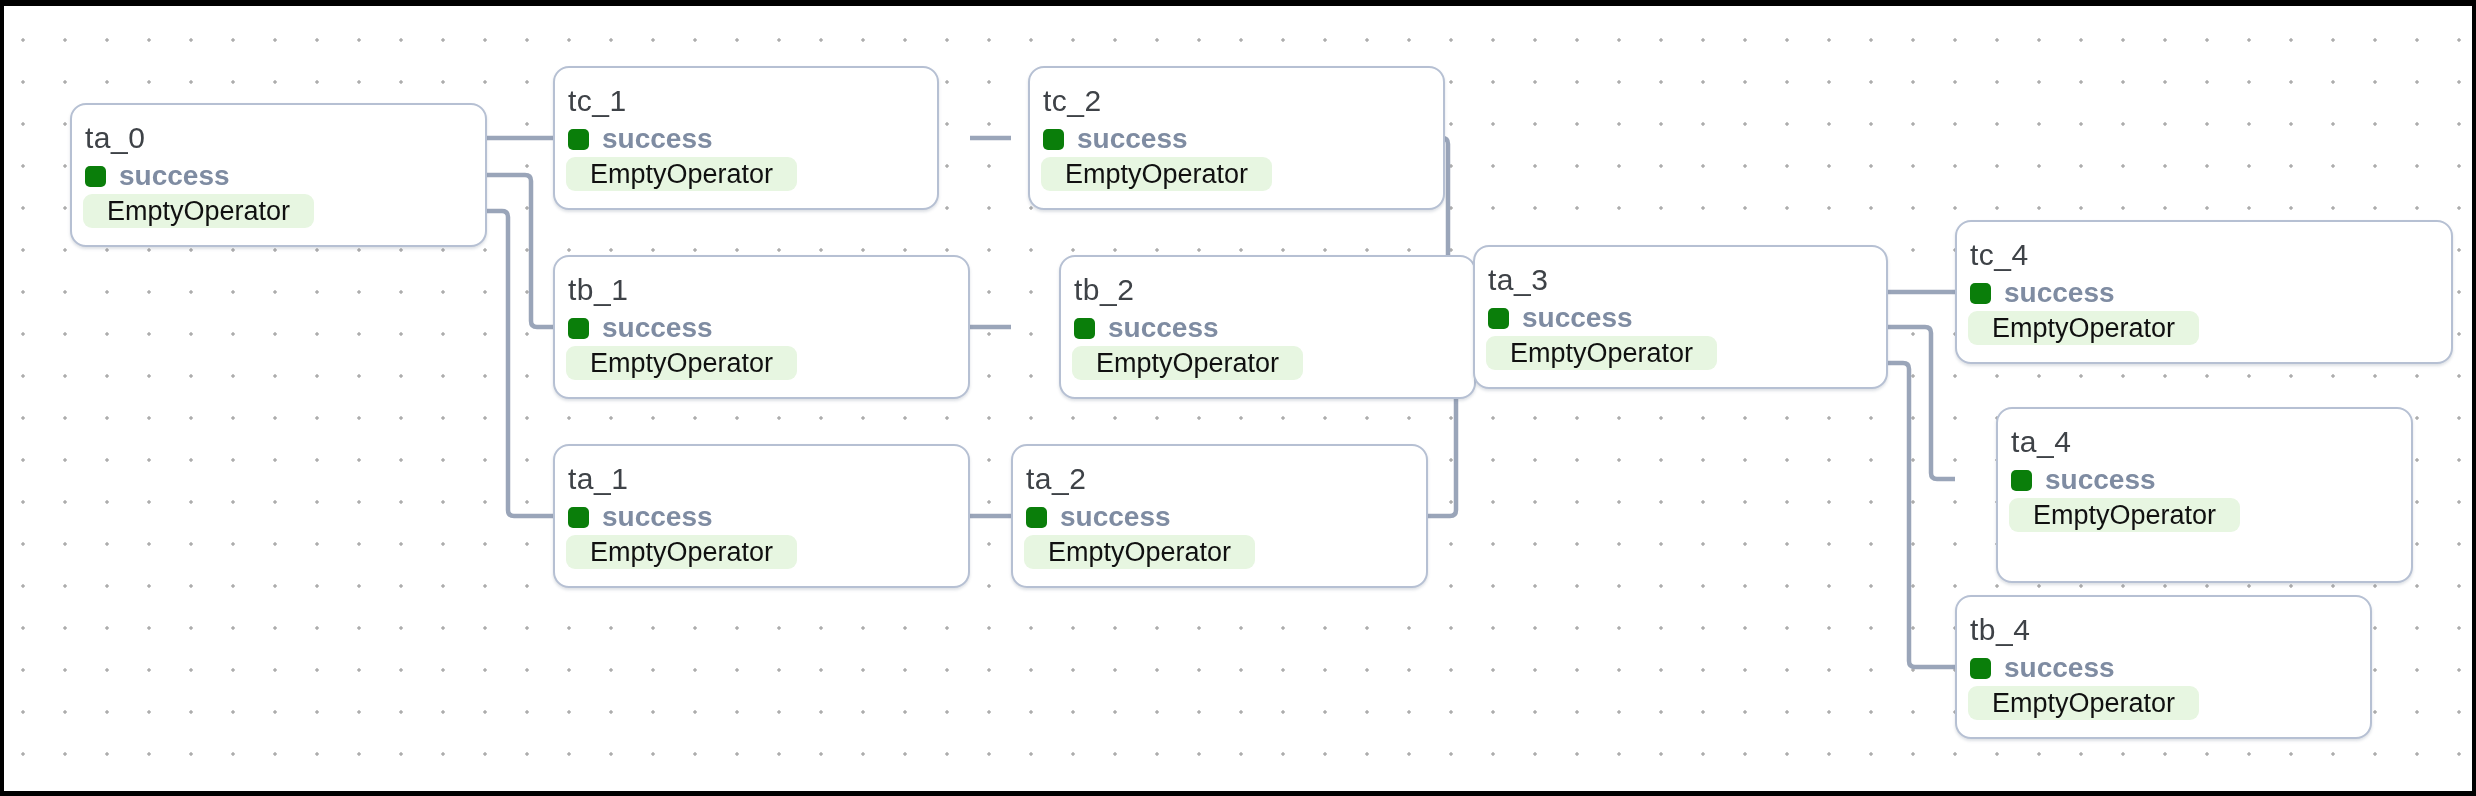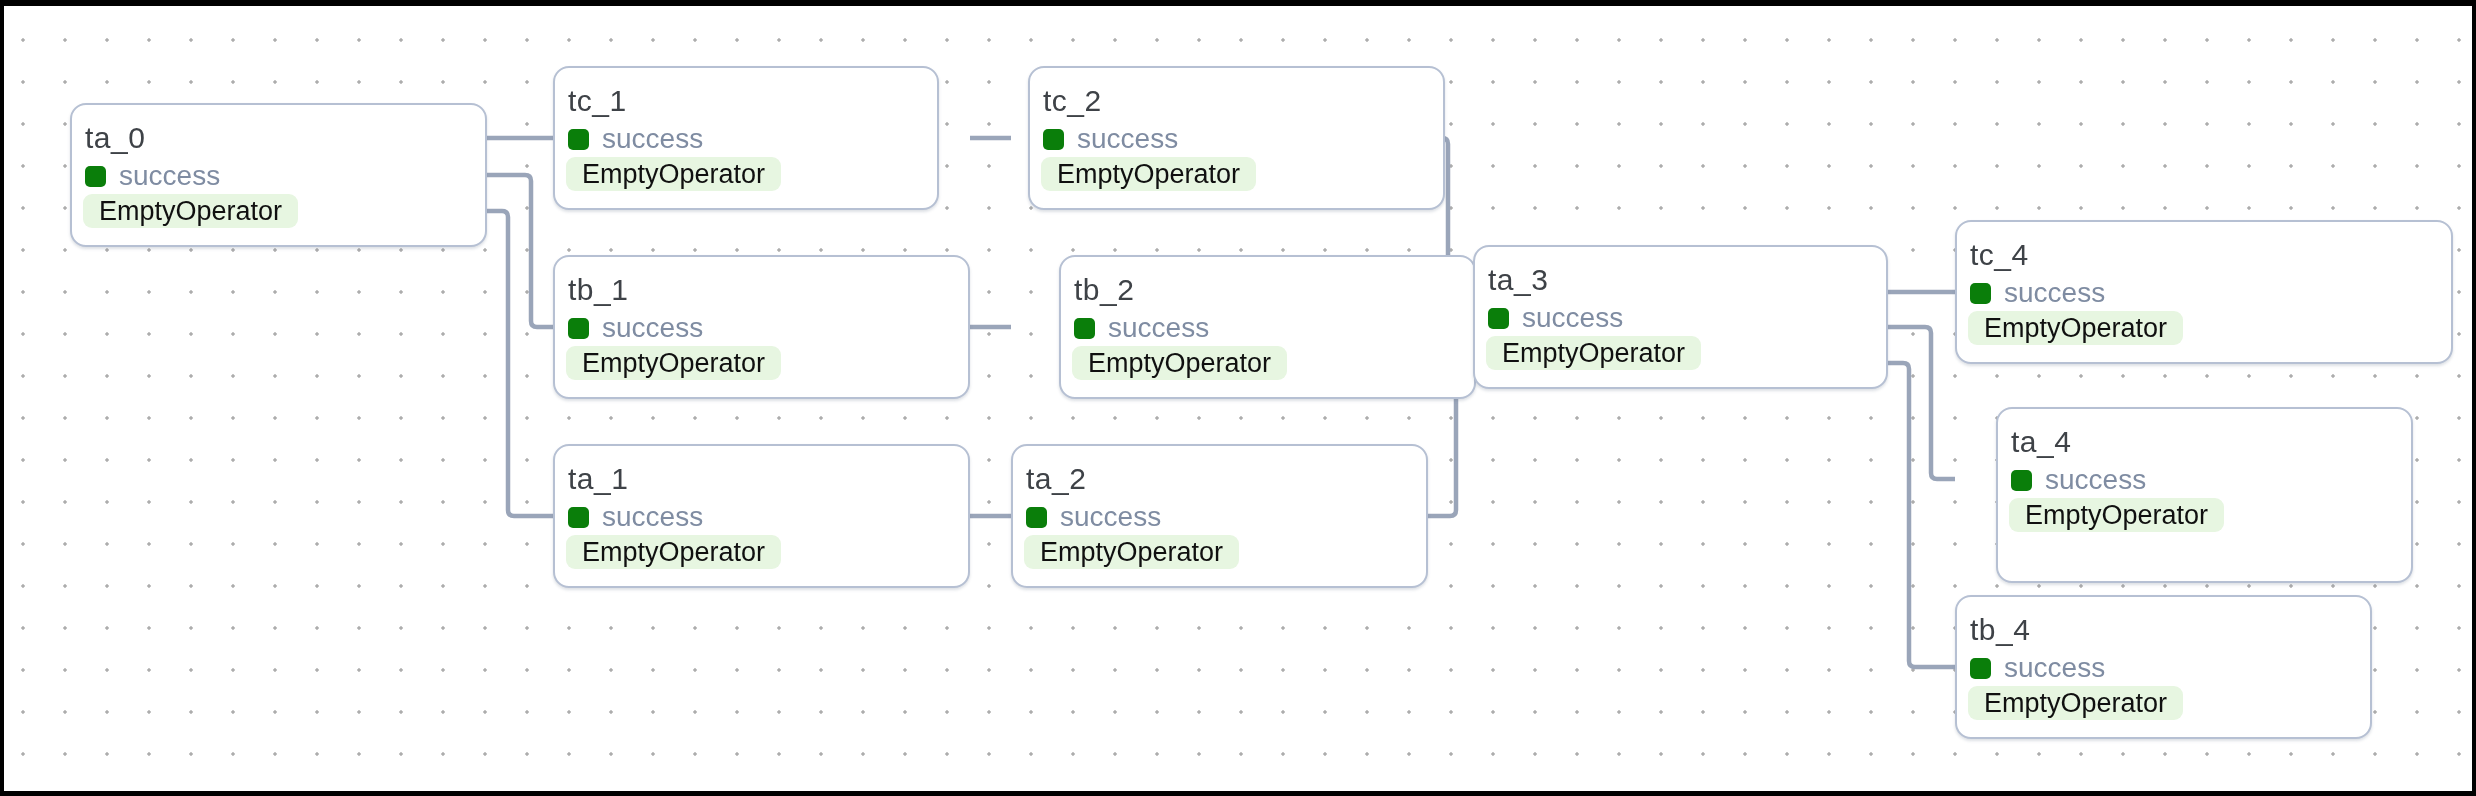--- a/index.html
+++ b/index.html
@@ -52,36 +52,37 @@
     position:absolute;left:13px;top:16px;
     font-size:30px;line-height:34px;
     color:var(--title-text);
     letter-spacing:0.5px;
     white-space:nowrap;
   }
   .node-status{
     position:absolute;left:13px;top:59px;
     display:flex;align-items:center;gap:13px;
     height:24px;
+    font-weight:bold;
   }
   .status-square{
     width:21px;height:21px;
     background:var(--success-green);
     border-radius:5px;
     flex:0 0 auto;
   }
   .status-text{
     font-size:28px;line-height:28px;
     color:var(--status-text);
     white-space:nowrap;
   }
   .operator-pill{
     position:absolute;left:11px;top:89px;
     height:34px;line-height:34px;
-    padding:0 16px;
+    padding:0 24px;
     background:var(--pill-bg);
     color:var(--pill-text);
     border-radius:9px;
     font-size:27px;
     white-space:nowrap;
   }
 </style>
 </head>
 <body>
 

